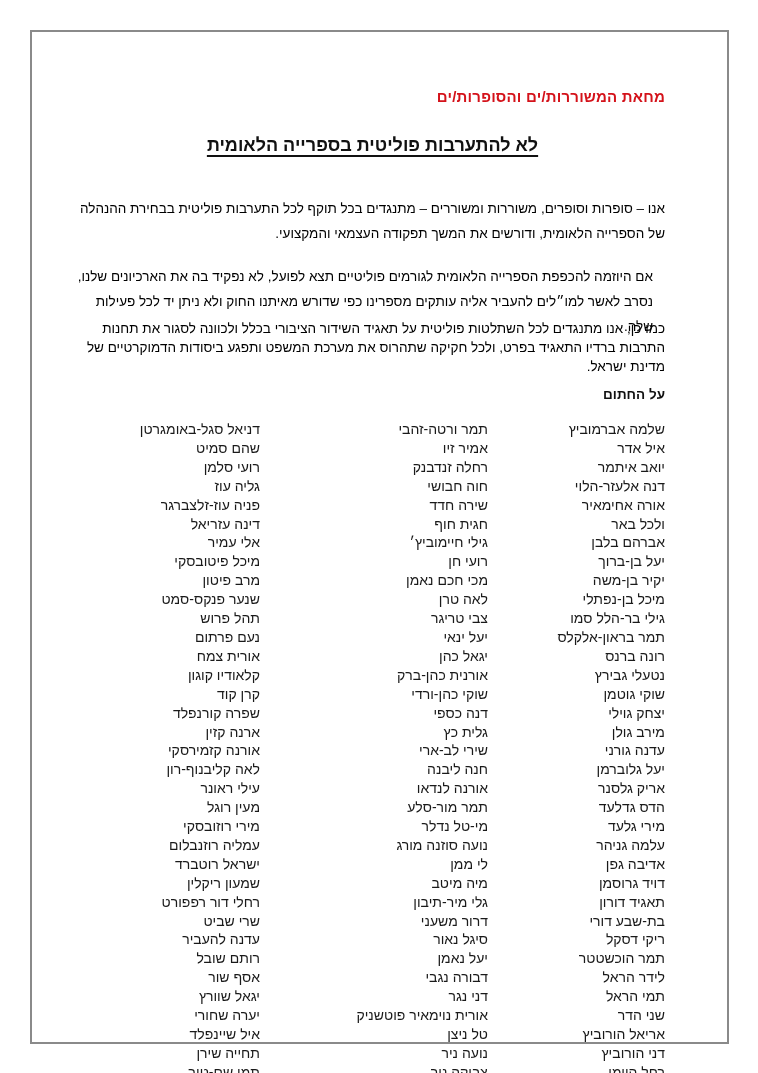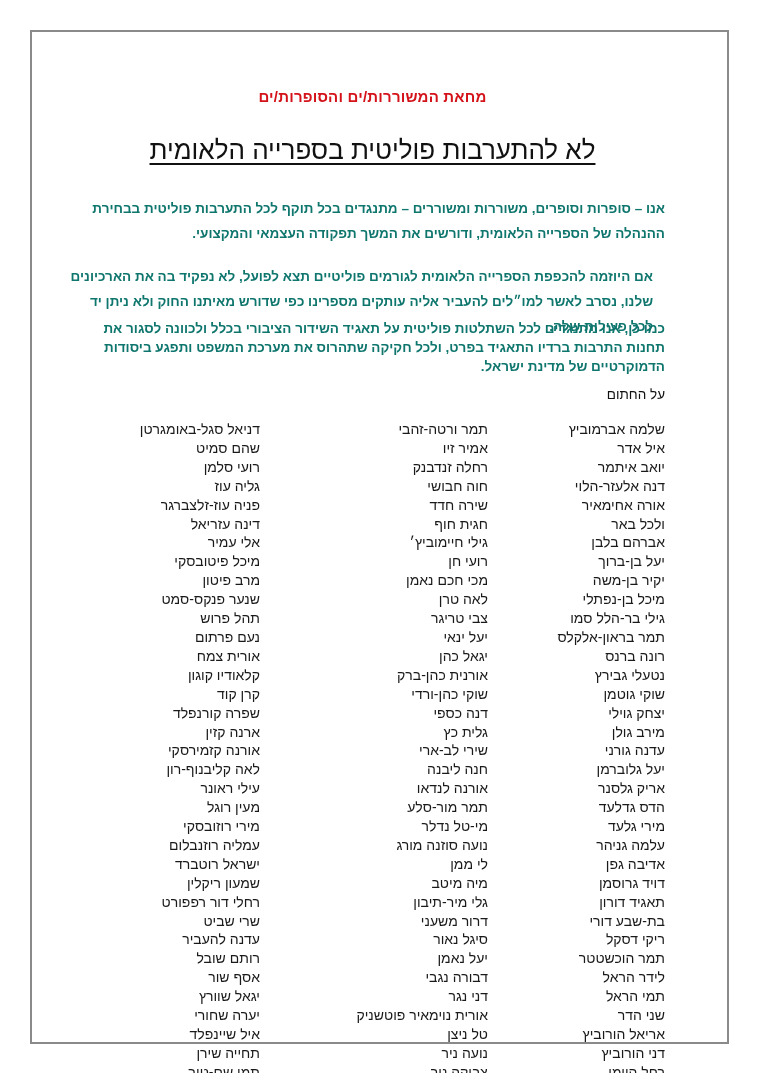--- a/index.html
+++ b/index.html
@@ -30,56 +30,54 @@
       top: 0;
       width: 585px;
       direction: rtl;
       text-align: right;
     }
     .subtitle {
       position: absolute;
       top: 88px;
       left: 0;
       right: 0;
-      text-align: center;
       font-weight: bold;
       font-size: 15px;
       color: #d4121a;
       letter-spacing: 0.2px;
     }
     .title {
       position: absolute;
       top: 135px;
       left: 0;
       right: 0;
       text-align: center;
-      font-weight: normal;
-      font-size: 26px;
+      font-weight: bold;
+      font-size: 18px;
       color: #111111;
       text-decoration: underline;
       text-decoration-thickness: 2px;
       text-underline-offset: 4px;
     }
     .para {
       position: absolute;
       right: 0;
       width: 585px;
       font-size: 13.5px;
       line-height: 25px;
-      color: #0f766e;
-      font-weight: bold;
+      color: #000000;
     }
     .para.p1 { top: 196px; }
     .para.p2 { top: 252px; }
     .para.p3 { top: 319px; line-height: 19px; }
     .signed-heading {
       position: absolute;
       top: 387px;
       right: 0;
-      font-weight: normal;
+      font-weight: bold;
       font-size: 13.5px;
       color: #111111;
     }
     .names {
       position: absolute;
       top: 420px;
       right: 0;
       width: 585px;
       height: 560px;
     }

